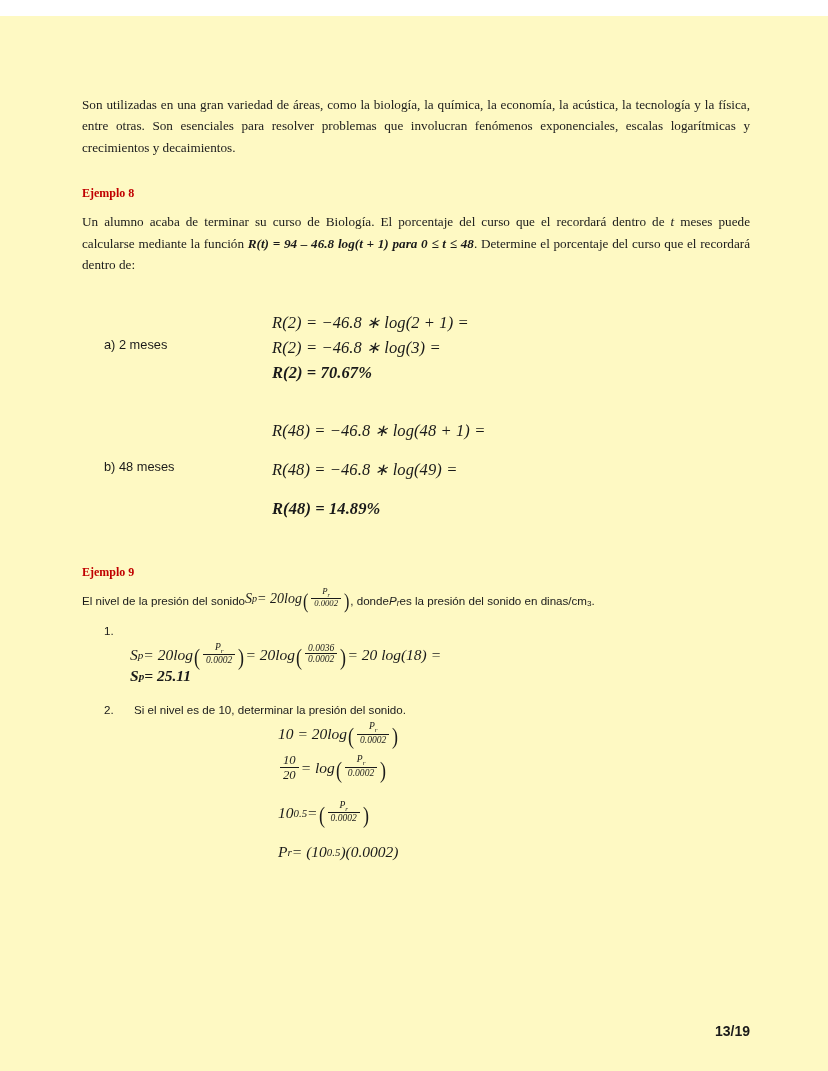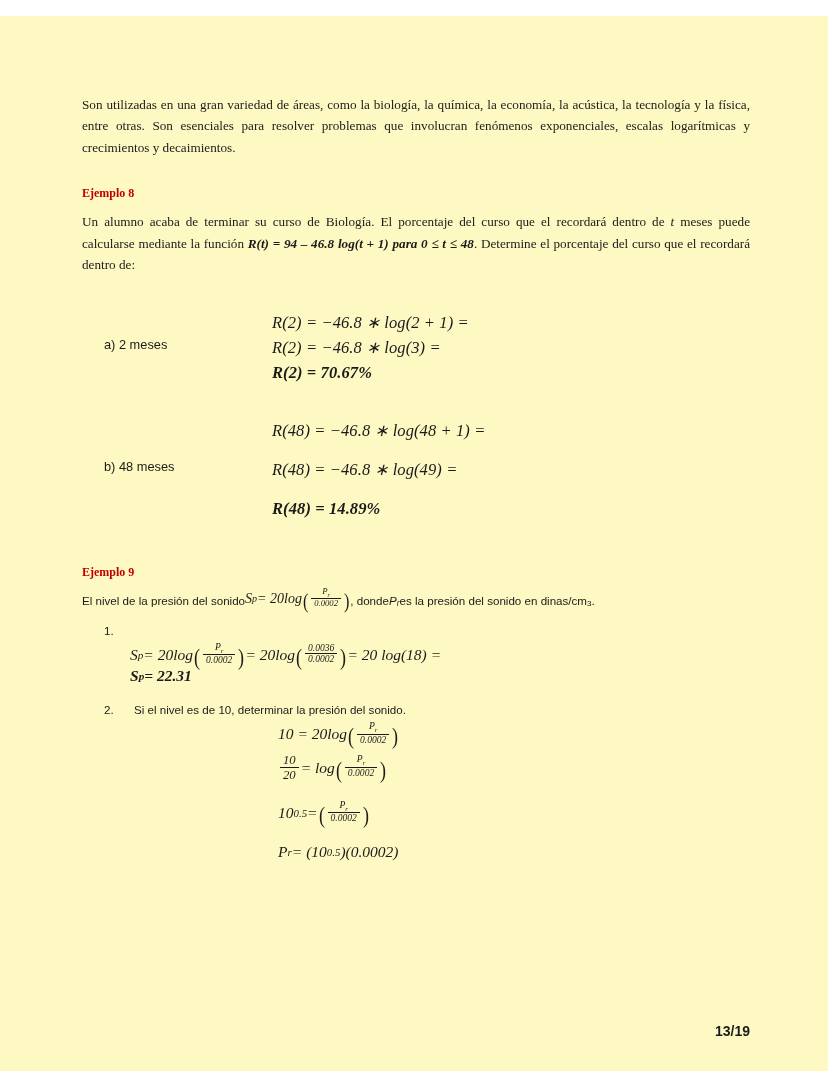--- a/index.html
+++ b/index.html
@@ -264,21 +264,21 @@
           <span class="num up">0.0036</span>
           <span class="den up">0.0002</span>
         </span>
         <span class="paren">)</span>
         <span class="up"> = 20 log(18) =</span>
     </div>
 
     <div class="mathline indent-1 math-b">
       <span class="ital">S</span>
         <span class="sub ital">p</span>
-        <span class="up"> = 22.31</span>
+        <span class="up"> = 25.11</span>
     </div>
 
     <div class="spacer-18"></div>
 
     <div class="ol-item">
       <span class="ol-num">2.</span>
       <span>Si el nivel es de 10, determinar la presión del sonido.</span>
     </div>
 
     <div class="spacer-6"></div>

